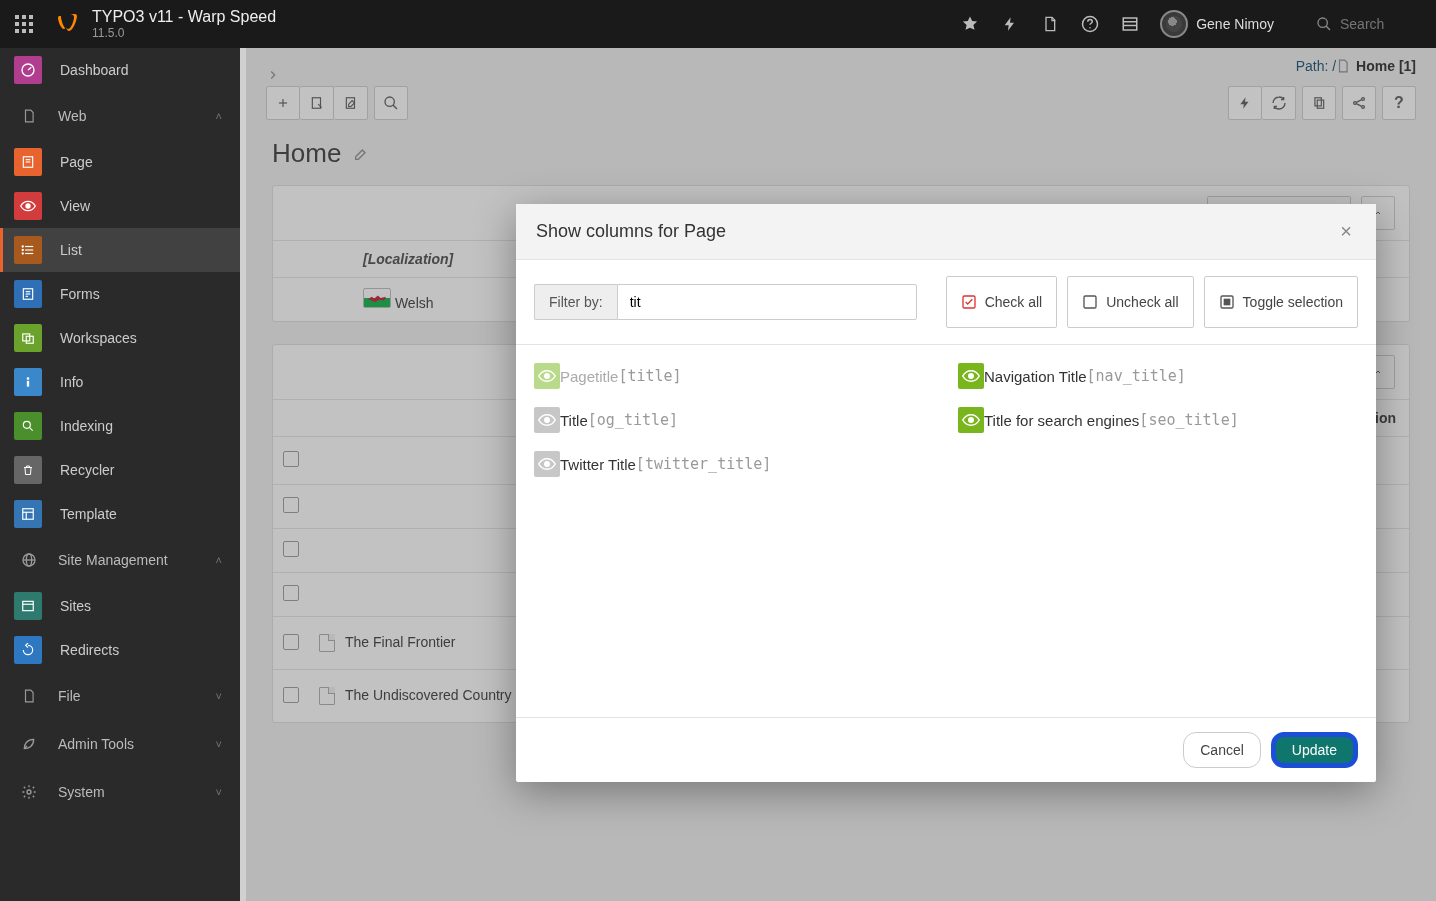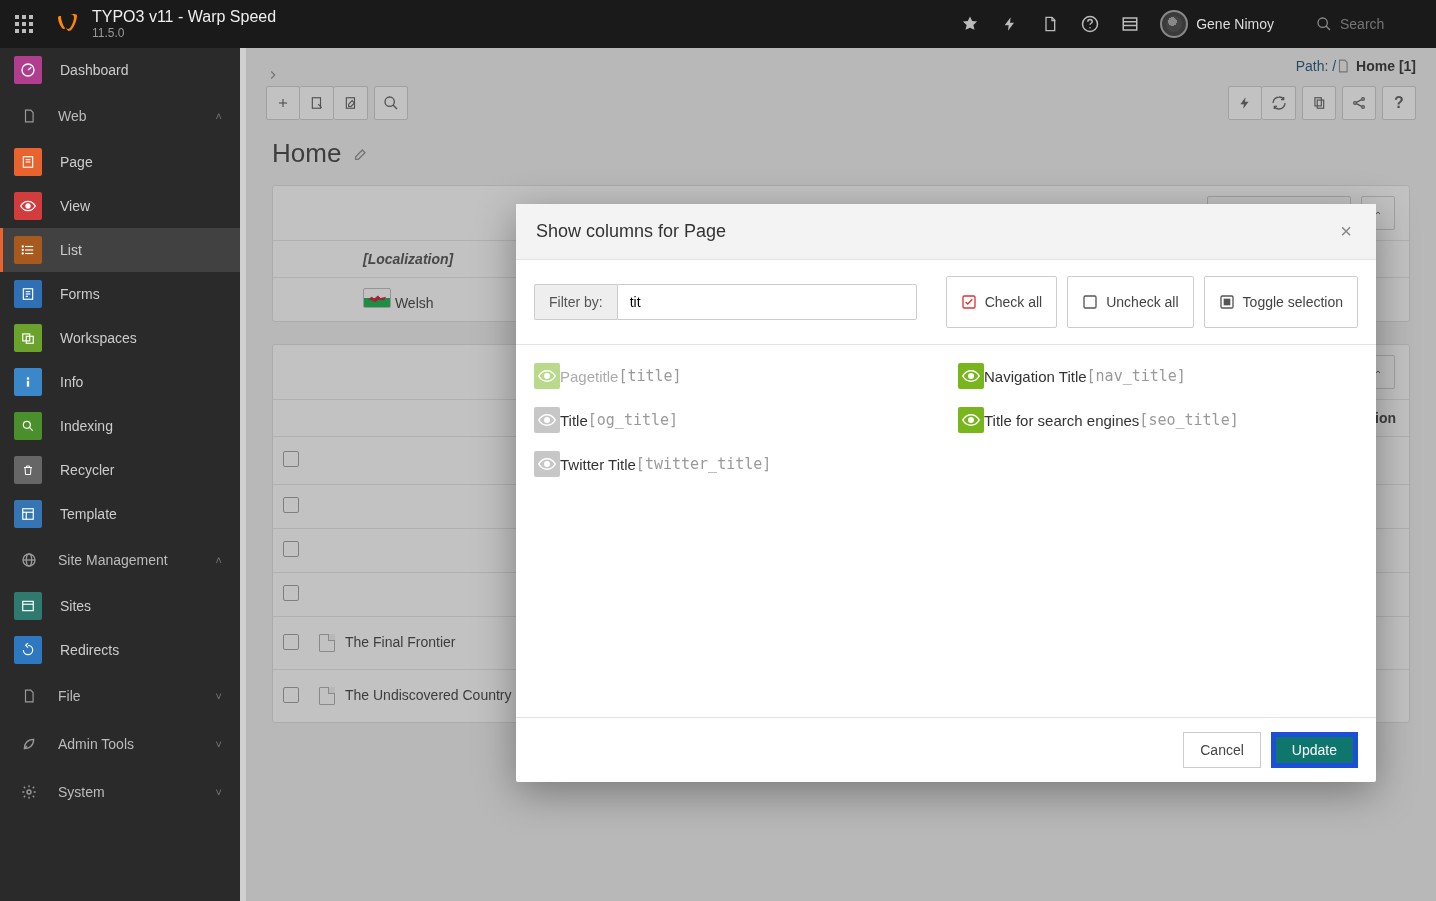--- a/index.html
+++ b/index.html
@@ -97,21 +97,21 @@
 .eye{ width:26px; height:26px; border-radius:2px; display:flex; align-items:center; justify-content:center;}
 .eye.on{ background:#79b51c; color:#fff;}
 .eye.off{ background:#c7c7c7; color:#fff;}
 .eye.on.locked{ background:#b9d98b; }
 .opt-name{ color:#333;}
 .opt-name.locked{ color:#aaa;}
 .opt-field{ font-family:"SFMono-Regular",Consolas,monospace; color:#999;}
 .modal-ft{ border-top:1px solid #e3e3e3; padding:14px 18px; display:flex; justify-content:flex-end; gap:10px;}
 .btn-primary{ background:#0f766e; border:5px solid #1d4ed8; color:#fff;}
 .btn-default{ background:#fff; border:1px solid #ccc; color:#444;}
-.btn-ft{ height:36px; padding:0 16px; border-radius:0; cursor:pointer; font-size:14px;}
+.btn-ft{ height:36px; padding:0 16px; border-radius:13px; cursor:pointer; font-size:14px;}
 
 
 svg{ display:block;}
 </style>
 </head>
 <body>
 
 <div class="topbar">
   <div class="apps-icon">
     <svg width="18" height="18" viewBox="0 0 18 18" fill="#bbb">

